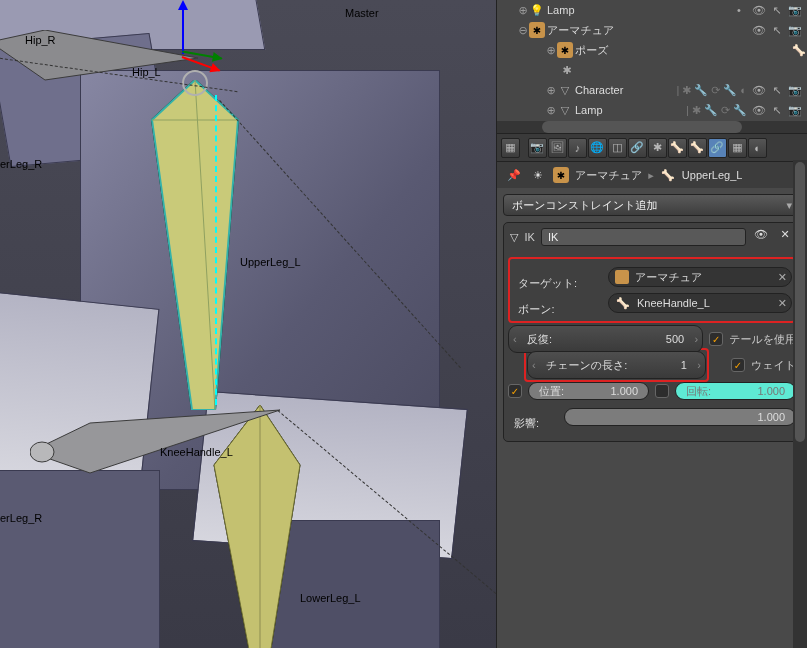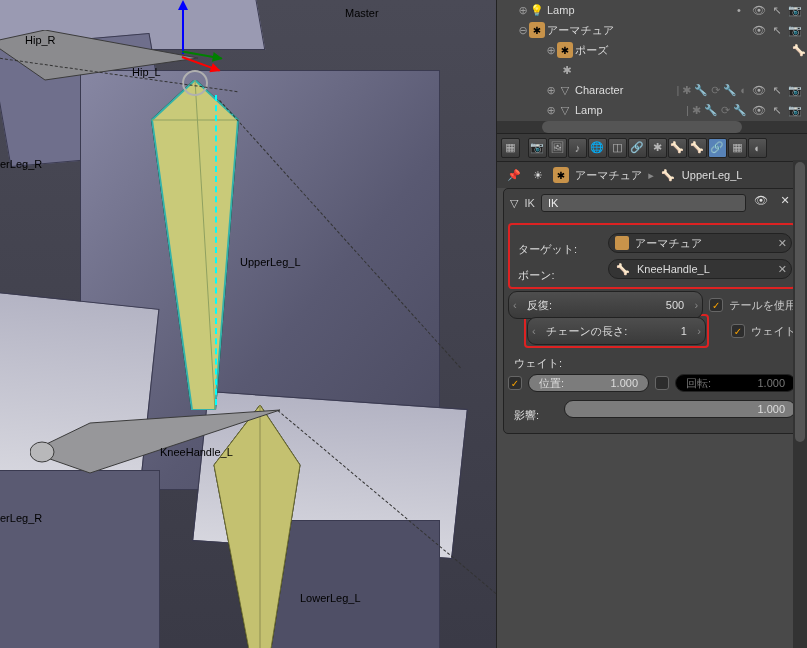--- a/index.html
+++ b/index.html
@@ -75,21 +75,21 @@
   .num-field { flex:1; height:28px; background:linear-gradient(#4e4e4e,#3a3a3a); border:1px solid #222; border-radius:9px; color:#ddd; display:flex; align-items:center; justify-content:space-between; padding:12px 8px; position:relative; }
   .num-field::before { content:"‹"; color:#888; position:absolute; left:4px; }
   .num-field::after { content:"›"; color:#888; position:absolute; right:4px; }
   .num-field span:first-child { margin-left:10px; }
   .num-field span:last-child { margin-right:10px; }
   
   .checkbox { width:14px; height:14px; background:#2d2d2d; border:1px solid #666; border-radius:3px; display:inline-flex; align-items:center; justify-content:center; color:#f7a100; font-size:10px; }
   .checkbox.on::after { content:"✓"; }
   
   .slider { flex:1; height:18px; background:linear-gradient(90deg,#7c7c7c 100%, #3a3a3a 0); border:1px solid #222; border-radius:9px; color:#ddd; display:flex; align-items:center; justify-content:space-between; padding:0 10px; }
-  .slider.empty { background:#000000; }
+  .slider.empty { background:#5eead4; }
   
   
   .right-scroll { position:absolute; right:0; top:160px; bottom:0; width:14px; background:#333; }
   .right-scroll .thumb { position:absolute; left:2px; right:2px; top:2px; height:280px; background:#555; border-radius:6px; }
 </style>
 </head>
 <body>
 
 <div class="viewport">
 
@@ -226,20 +226,23 @@
     <span class="bc-btn">📌</span>
     <span class="bc-btn">☀</span>
     <span class="ic-obj ic-amber">✱</span>
     <span>アーマチュア</span>
     <span class="bc-arrow">▸</span>
     <span class="ic">🦴</span>
     <span>UpperLeg_L</span>
   </div>
 
   <div class="constraints">
+    <div class="dropdown">
+      <span>ボーンコンストレイント追加</span>
+    </div>
 
     <div class="constraint-block">
       <div class="cb-head">
         <span class="triangle">▽</span>
         <span>IK</span>
         <span class="cb-name">
             <span>IK</span>
           </span>
         <span class="cb-eye">👁</span>
         <span class="cb-eye">✕</span>
@@ -280,23 +283,20 @@
           <div class="red-frame" style="flex:1.1; padding:1px; margin:16px;">
             <div class="num-field">
               <span>チェーンの長さ:</span>
               <span>1</span>
             </div>
           </div>
           <span class="checkbox on"></span>
           <span>ウェイト</span>
         </div>
 
-        <div class="row">
-            <span class="lbl">ウェイト:</span>
-          </div>
 
         <div class="row">
           <span class="checkbox on"></span>
           <div class="slider">
             <span>位置:</span>
             <span>1.000</span>
           </div>
           <span class="checkbox"></span>
           <div class="slider empty" style="color:#777">
             <span>回転:</span>

